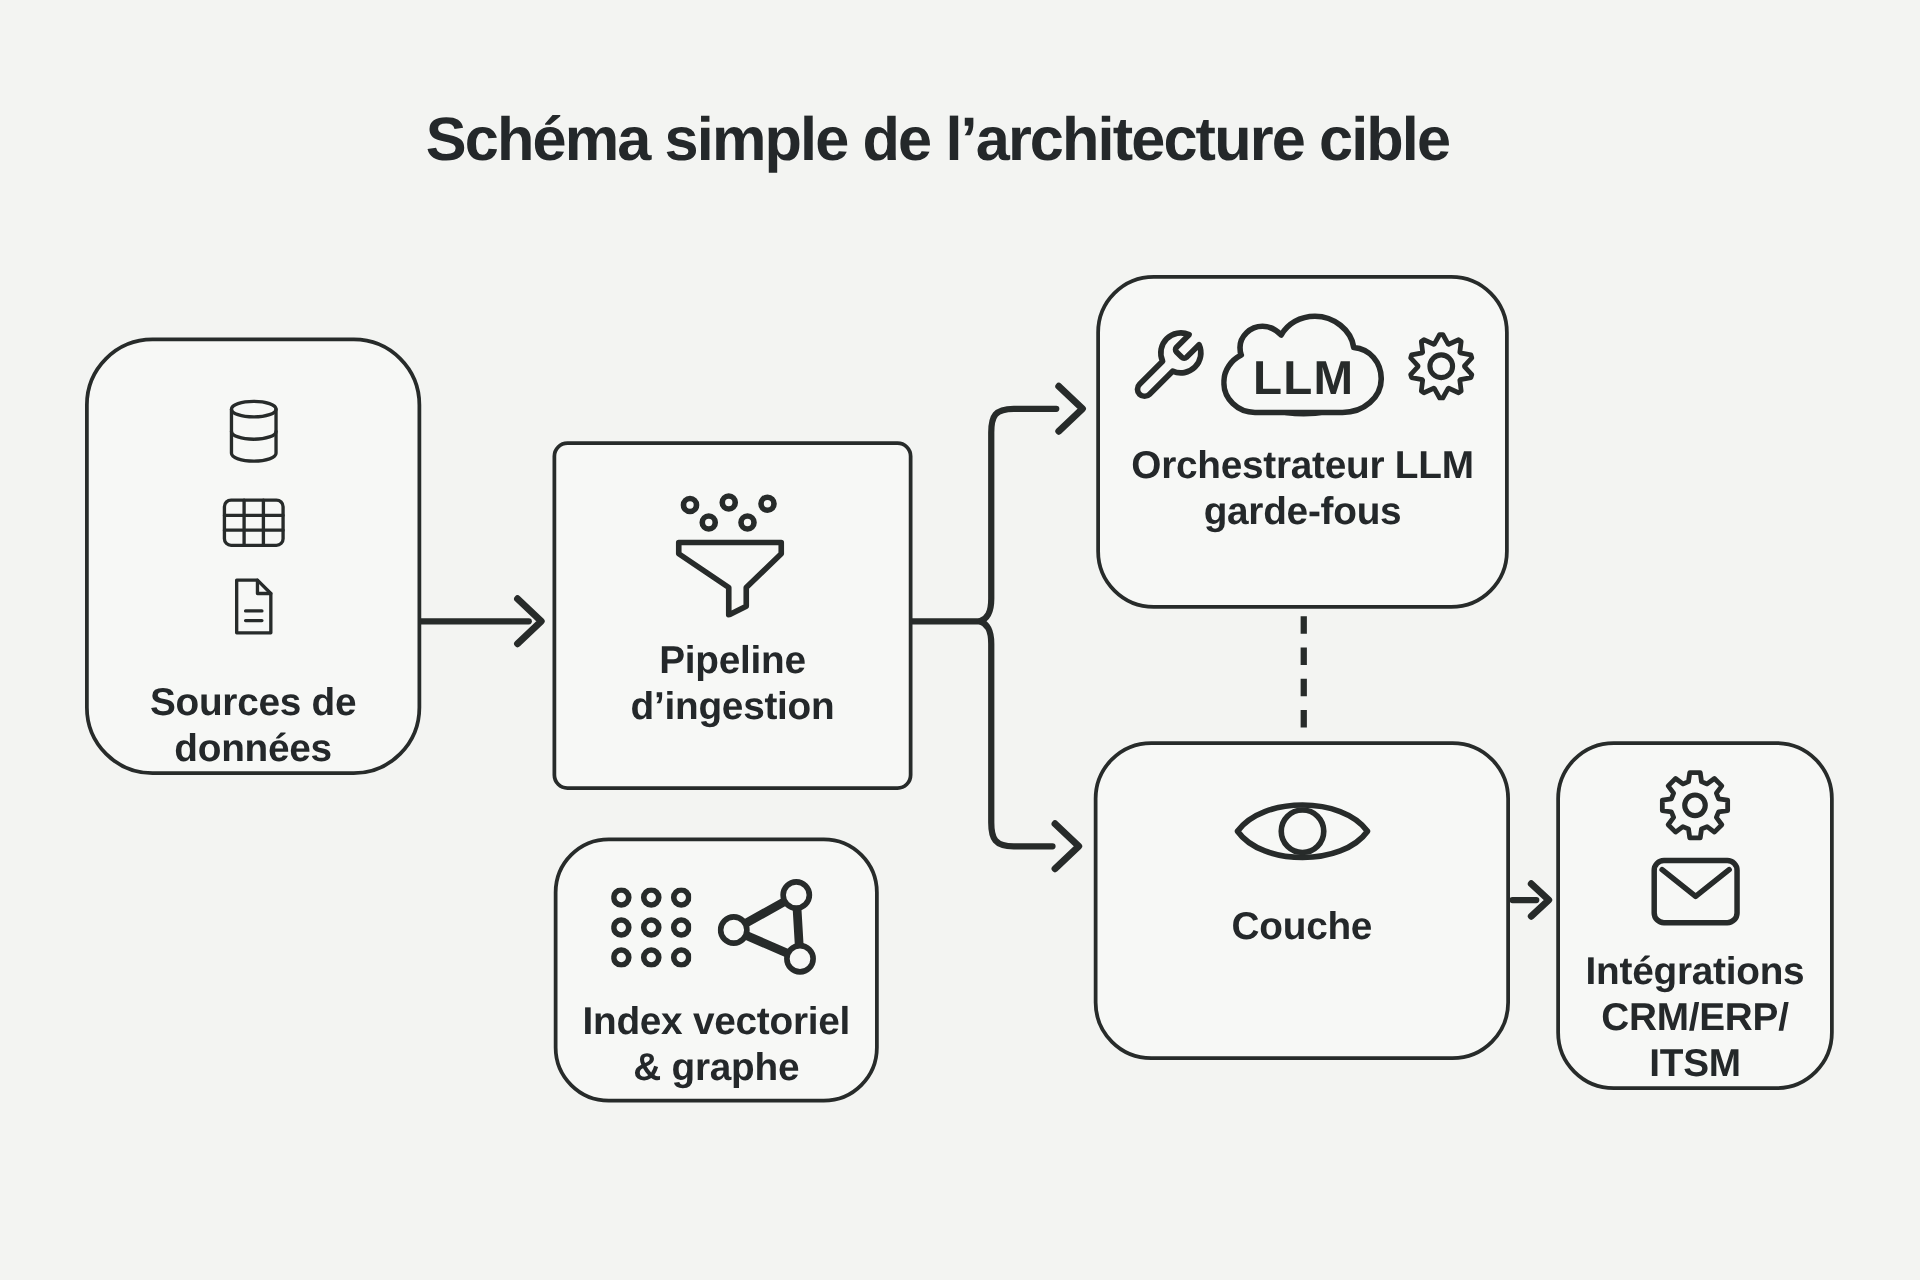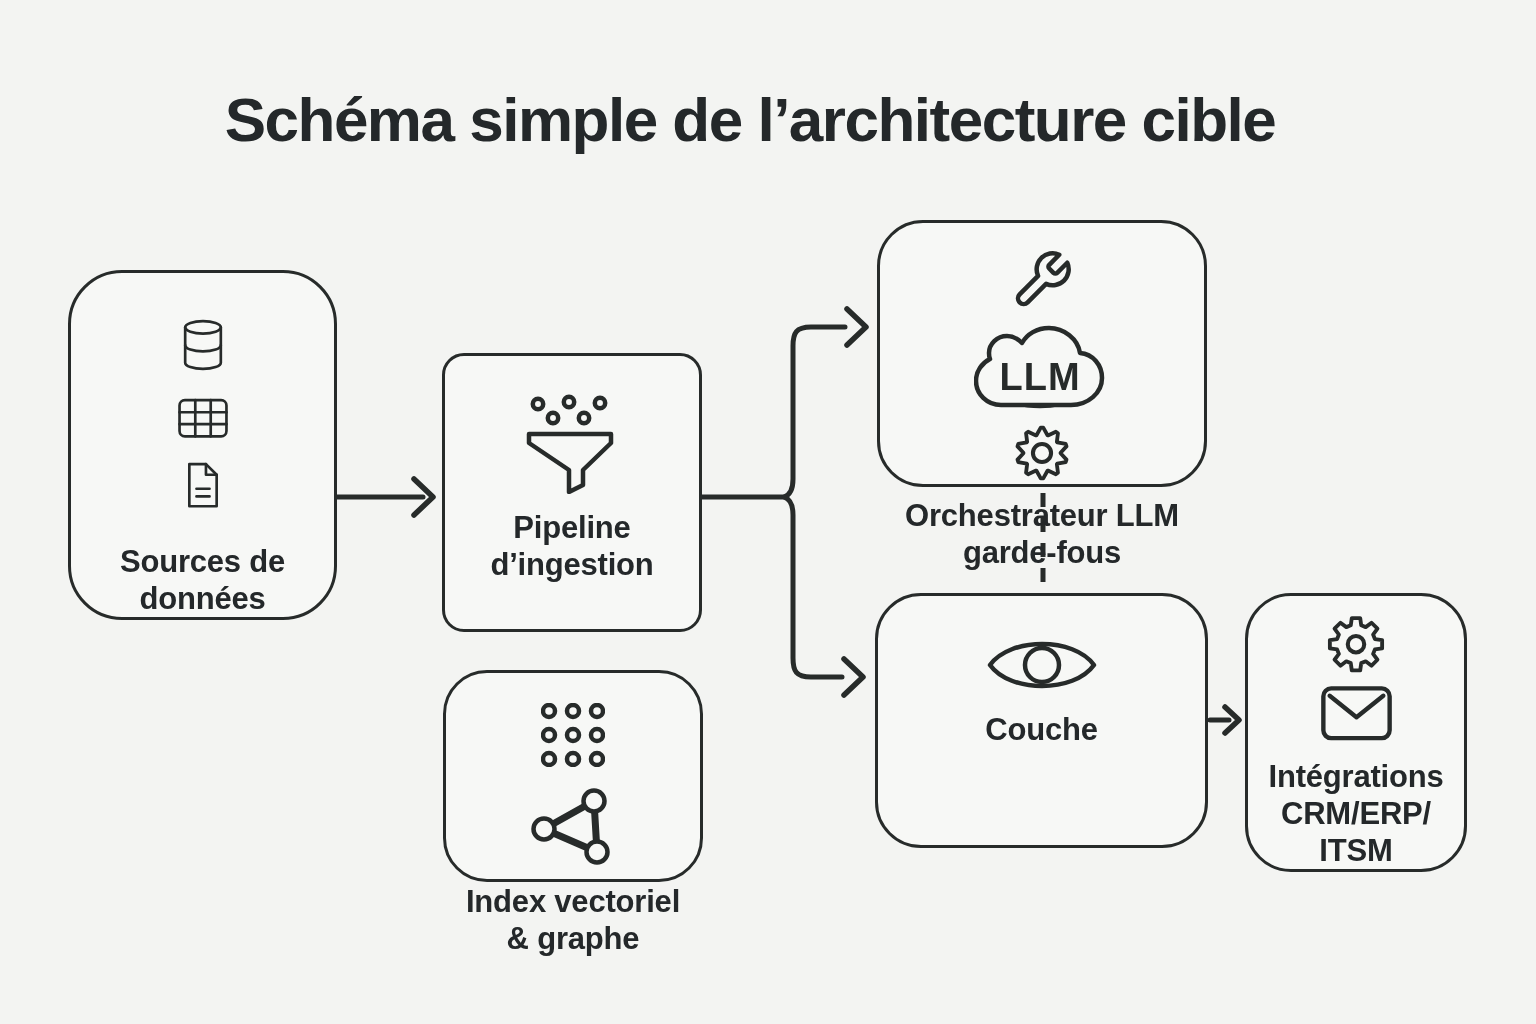--- a/index.html
+++ b/index.html
@@ -13,21 +13,21 @@
   .canvas{
     position:relative;
     width:1536px;height:1024px;
     background:var(--bg);
     overflow:hidden;
     font-family:"Liberation Sans",sans-serif;
   }
   .title{
     position:absolute;top:84px;left:0;width:1500px;
     text-align:center;
-    font-weight:700;font-size:62px;letter-spacing:-1.5px;
+    font-weight:700;font-size:49px;letter-spacing:-1.5px;
     color:var(--text);
   }
   svg.connectors{position:absolute;left:0;top:0;width:1536px;height:1024px;z-index:1;}
   svg.connectors path{fill:none;stroke:var(--ink);stroke-width:5;stroke-linecap:round;stroke-linejoin:round;}
   svg.connectors path.chev{stroke-width:5.5;}
   svg.connectors path.dash{stroke-dasharray:14 11;stroke-linecap:butt;}
   .node{
     position:absolute;z-index:2;
     background:var(--fill);
     border:3.5px solid var(--ink);
@@ -35,40 +35,40 @@
   }
   .node .label{
     font-weight:700;font-size:31px;line-height:37px;letter-spacing:-0.2px;
     color:var(--text);text-align:center;
   }
   .icon{display:block;}
   .icon *{stroke:var(--ink);stroke-width:4.5;fill:none;stroke-linecap:round;stroke-linejoin:round;}
   .icon .filled{fill:var(--ink);stroke:none;}
   .icon .masked{fill:var(--fill);}
   .icon .thick{stroke-width:7;}
-  .iconrow{display:flex;align-items:center;flex-direction:column;}
+  .iconrow{display:flex;align-items:center;}
 
   #node-sources{left:68px;top:258px;width:269px;height:350px;border-radius:54px;padding-top:46px;margin-top:12px;}
   #node-sources .i2{margin-top:27px;}
   #node-sources .i3{margin-top:23px;}
   #node-sources .label{margin-top:35px;}
 
-  #node-pipeline{left:442px;top:353px;width:260px;height:279px;border-radius:22px;padding-top:26px;}
+  #node-pipeline{left:442px;top:353px;width:288px;height:279px;border-radius:12px;padding-top:26px;}
   #node-pipeline .label{margin-top:15px;}
 
   #node-index{left:443px;top:670px;width:260px;height:212px;border-radius:44px;padding-top:30px;}
   #node-index .iconrow{gap:21px;}
   #node-index .label{margin-top:17px;}
 
   #node-orchestrator{left:877px;top:220px;width:330px;height:267px;border-radius:46px;padding-top:25px;}
   #node-orchestrator .iconrow{gap:11px;}
   #node-orchestrator .label{margin-top:15px;}
 
   #node-observability{left:875px;top:593px;width:333px;height:255px;border-radius:46px;padding-top:34px;}
-  #node-observability .label{margin-top:11px;}
+  #node-observability .label{margin-top:22px;}
 
   #node-integrations{left:1245px;top:593px;width:222px;height:279px;border-radius:46px;padding-top:19px;}
   #node-integrations .envelope{margin-top:12px;}
   #node-integrations .label{margin-top:16px;}
 
   .cloud-text{
     font-family:"Liberation Sans",sans-serif;font-weight:600;font-size:38px;
     fill:var(--ink);stroke:none;letter-spacing:1px;
   }
 </style>

